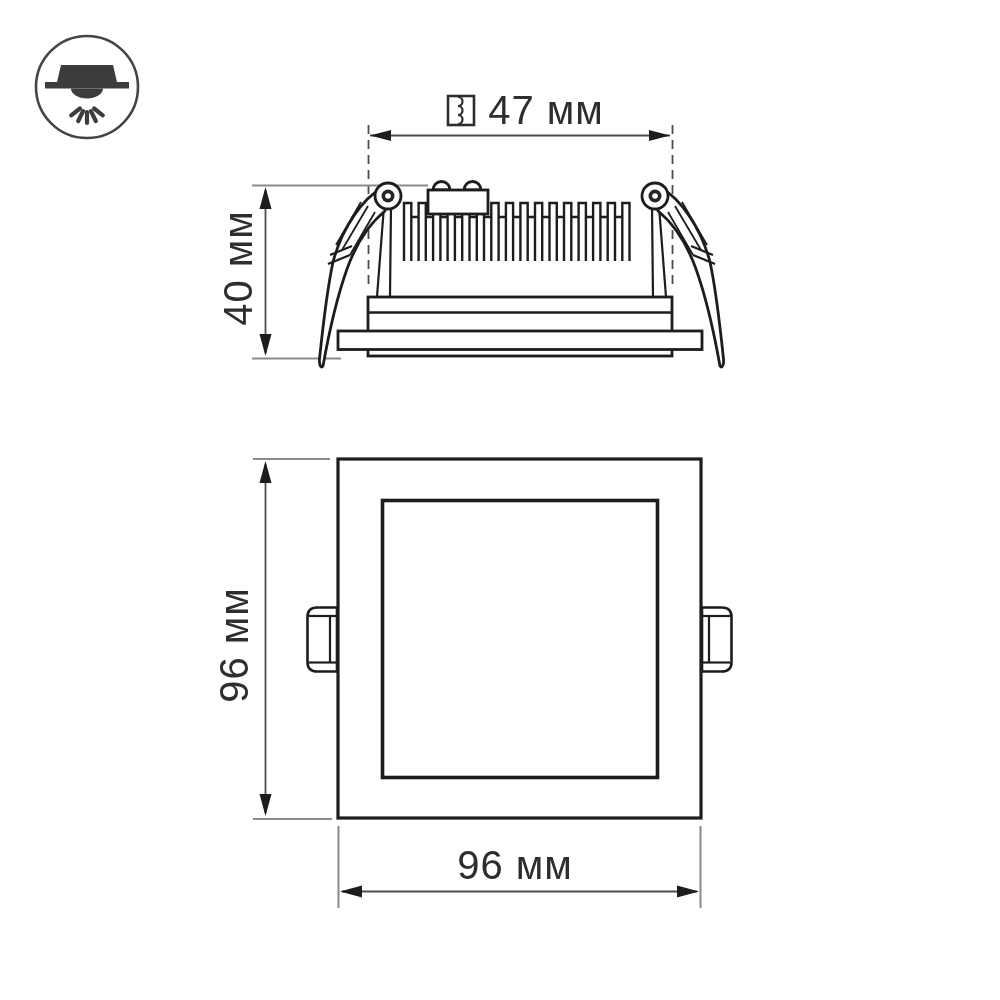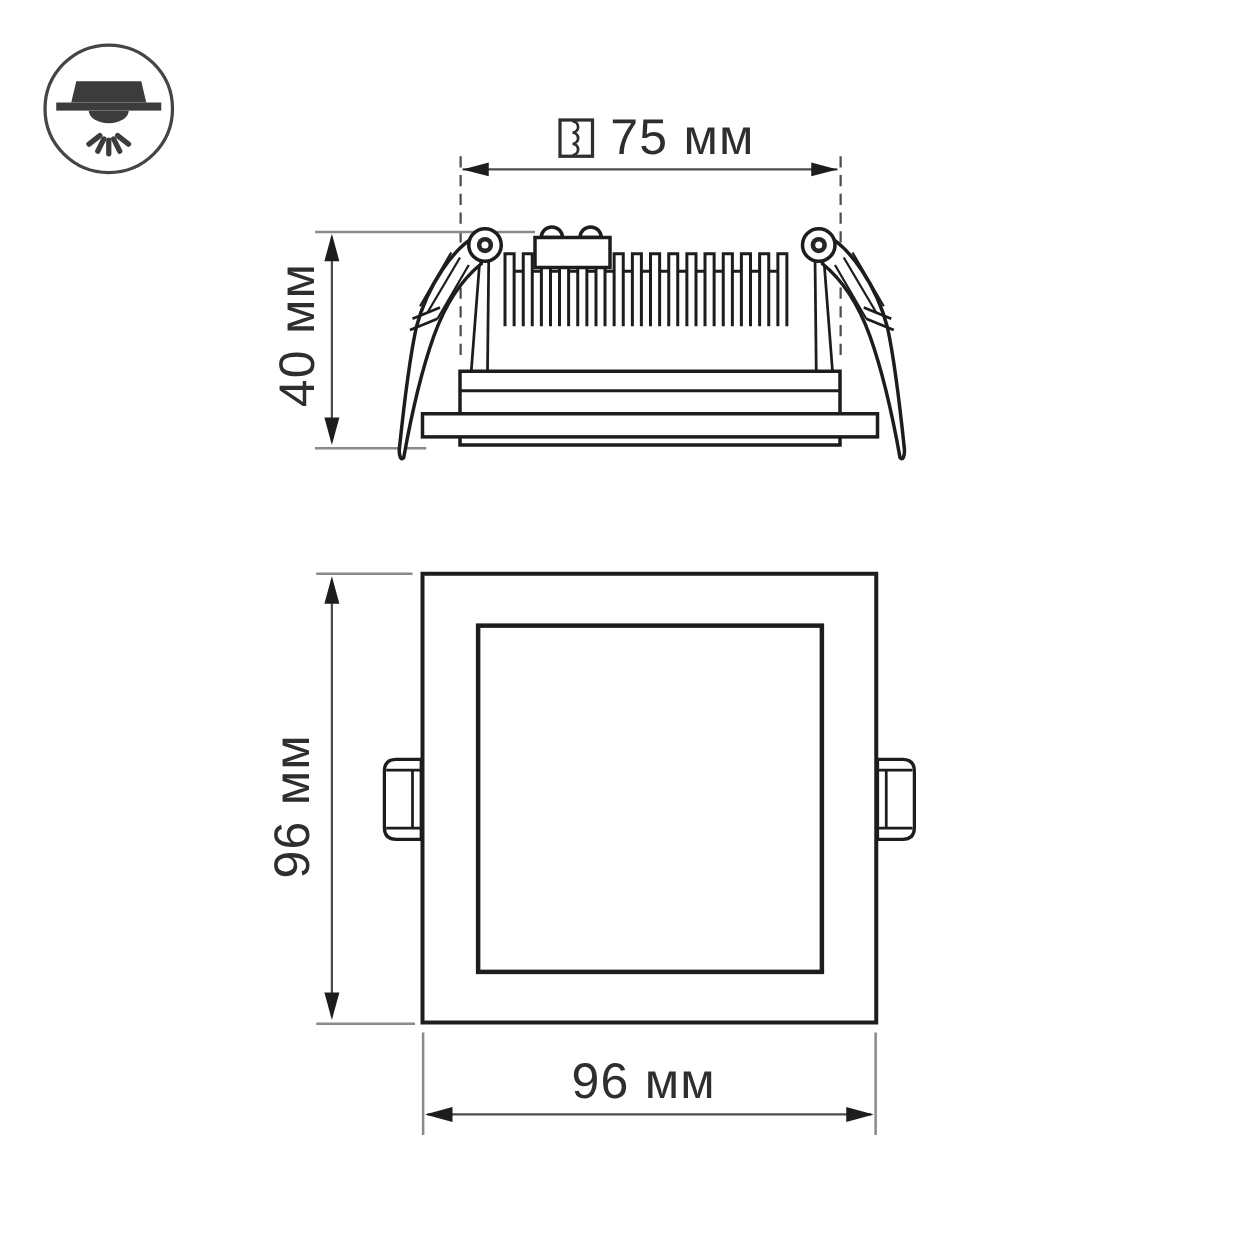--- a/index.html
+++ b/index.html
@@ -127,21 +127,21 @@
         <path d="M 699,891.5 L 677,885.5 L 677,897.5 Z" fill="#1d1d1d"></path>
       </g>
     </g>
   </svg>
 
   <div class="dim-label" style="left:420px;top:87px;width:210px;height:46px;">
     <svg class="cut-icon" width="30" height="33" viewBox="0 0 30 33" fill="none" stroke="#2e2e2e">
       <rect x="2" y="2" width="26" height="29" stroke-width="2.6"></rect>
       <path d="M 12,3 a 4.5,4.5 0 0 1 0,9 a 4.5,4.5 0 0 1 0,9 a 4.5,4.5 0 0 1 0,9" stroke-width="2.2"></path>
     </svg>
-    <span>75 мм</span>
+    <span>47 мм</span>
   </div>
 
   <div class="dim-label rot" style="left:168px;top:246px;width:140px;height:44px;">
     <span>40 мм</span>
   </div>
 
   <div class="dim-label rot" style="left:162px;top:622px;width:144px;height:46px;">
     <span>96 мм</span>
   </div>
 

